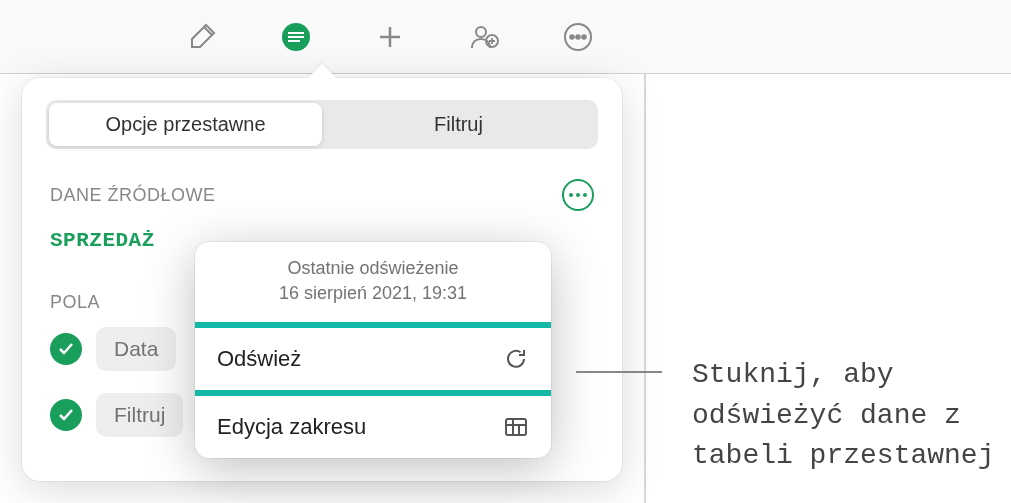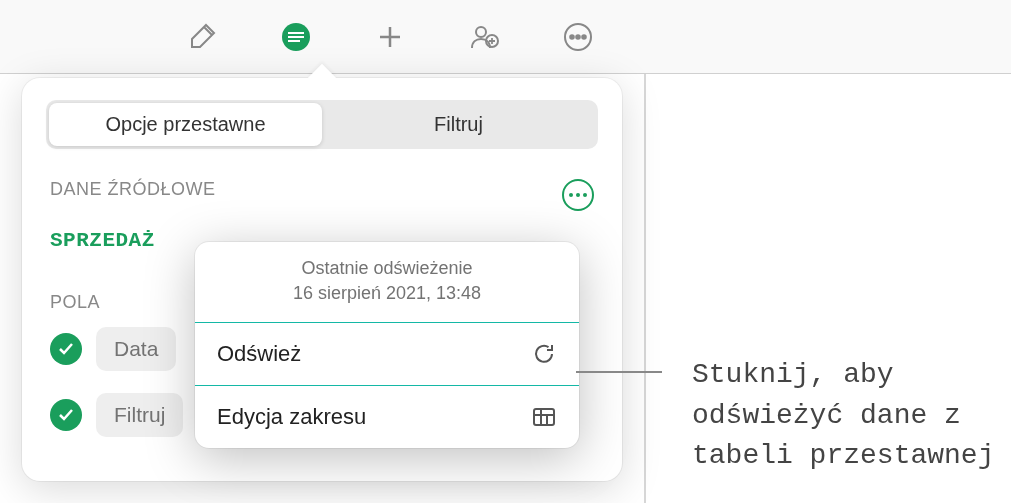--- a/index.html
+++ b/index.html
@@ -10,38 +10,38 @@
     .toolbar-btn.active { color: #1a9e5c; }
     .toolbar-btn svg { width: 32px; height: 32px; }
     
     .popover { position: absolute; left: 22px; top: 78px; width: 600px; background: #fff; border-radius: 18px; box-shadow: 0 8px 40px rgba(0,0,0,0.15), 0 0 0 1px rgba(0,0,0,0.05); padding: 22px 24px; }
     .popover::before { content: ''; position: absolute; top: -10px; left: 290px; width: 20px; height: 20px; background: #fff; transform: rotate(45deg); box-shadow: -2px -2px 3px rgba(0,0,0,0.04); }
     
     .seg-control { display: flex; background: #e9e9e9; border-radius: 10px; padding: 3px; margin-bottom: 30px; }
     .seg-btn { flex: 1; text-align: center; padding: 10px 0; font-size: 20px; font-weight: 500; color: #333; border-radius: 8px; cursor: pointer; }
     .seg-btn.selected { background: #fff; box-shadow: 0 1px 4px rgba(0,0,0,0.15); }
     
-    .section-row { display: flex; justify-content: space-between; align-items: flex-start; margin-bottom: 18px; padding: 0 4px; }
+    .section-row { display: flex; justify-content: space-between; align-items: center; margin-bottom: 18px; padding: 0 4px; }
     .section-label { font-size: 18px; color: #888; letter-spacing: 0.5px; }
     .more-btn { width: 32px; height: 32px; border: 2.5px solid #1a9e5c; border-radius: 50%; display: flex; align-items: center; justify-content: center; color: #1a9e5c; cursor: pointer; }
     .more-dots { display: flex; gap: 3px; }
     .more-dots span { width: 4px; height: 4px; background: #1a9e5c; border-radius: 50%; }
     
     .source-name { font-size: 21px; font-weight: 600; color: #1a9e5c; padding: 0 4px; margin-bottom: 40px; letter-spacing: 0.5px; font-family: Liberation Mono, monospace; }
     
     .field-section-label { font-size: 18px; color: #888; padding: 0 4px; margin-bottom: 14px; letter-spacing: 0.5px; }
     
     .field-row { display: flex; align-items: center; gap: 14px; padding: 0 4px; margin-bottom: 22px; }
     .check { width: 32px; height: 32px; background: #1a9e5c; border-radius: 50%; display: flex; align-items: center; justify-content: center; }
     .check svg { width: 18px; height: 18px; }
     .field-pill { background: #eee; border-radius: 10px; padding: 10px 18px; font-size: 21px; color: #737373; }
     
-    .submenu { position: absolute; left: 195px; top: 242px; width: 384px; background: #fff; border-radius: 14px; box-shadow: 0 10px 50px rgba(0,0,0,0.25), 0 0 0 1px rgba(0,0,0,0.06); overflow: hidden; }
+    .submenu { position: absolute; left: 195px; top: 242px; width: 356px; background: #fff; border-radius: 14px; box-shadow: 0 10px 50px rgba(0,0,0,0.25), 0 0 0 1px rgba(0,0,0,0.06); overflow: hidden; }
     .submenu-header { text-align: center; padding: 14px 20px 16px; font-size: 18px; color: #737373; line-height: 1.4; }
-    .submenu-row { display: flex; justify-content: space-between; align-items: center; padding: 18px 22px; font-size: 22px; color: #222; border-top: 1px solid #14b8a6; cursor: pointer; }
+    .submenu-row { display: flex; justify-content: space-between; align-items: center; padding: 18px 22px; font-size: 22px; color: #222; border-top: 6px solid #14b8a6; cursor: pointer; }
     .submenu-row svg { width: 26px; height: 26px; color: #555; }
     
     .callout { position: absolute; left: 692px; top: 355px; font-size: 28px; color: #444; line-height: 1.45; width: 320px; font-family: Liberation Mono, monospace; }
     .callout-line { position: absolute; left: 576px; top: 371px; width: 86px; height: 2px; background: #888; }
     
     .right-divider { position: absolute; left: 644px; top: 74px; width: 2px; height: 430px; background: #d7d7d7; }
   </style>
 </head>
 <body>
 
@@ -120,21 +120,21 @@
           <path d="M3 9 L7 13 L15 4"></path>
         </svg>
     </div>
     <div class="field-pill">Filtruj</div>
   </div>
 </div>
 
 <div class="submenu">
   <div class="submenu-header">
     <div>Ostatnie odświeżenie</div>
-    <div>16 sierpień 2021, 13:48</div>
+    <div>16 sierpień 2021, 19:31</div>
   </div>
   <div class="submenu-row">
     <span>Odśwież</span>
     <svg viewBox="0 0 26 26" fill="none" stroke="currentColor" stroke-width="2">
         <path d="M21 13 A8 8 0 1 1 17.5 6.2 M21 4 L21 9 L16 9"></path>
       </svg>
   </div>
   <div class="submenu-row">
     <span>Edycja zakresu</span>
     <svg viewBox="0 0 26 26" fill="none" stroke="currentColor" stroke-width="2">

